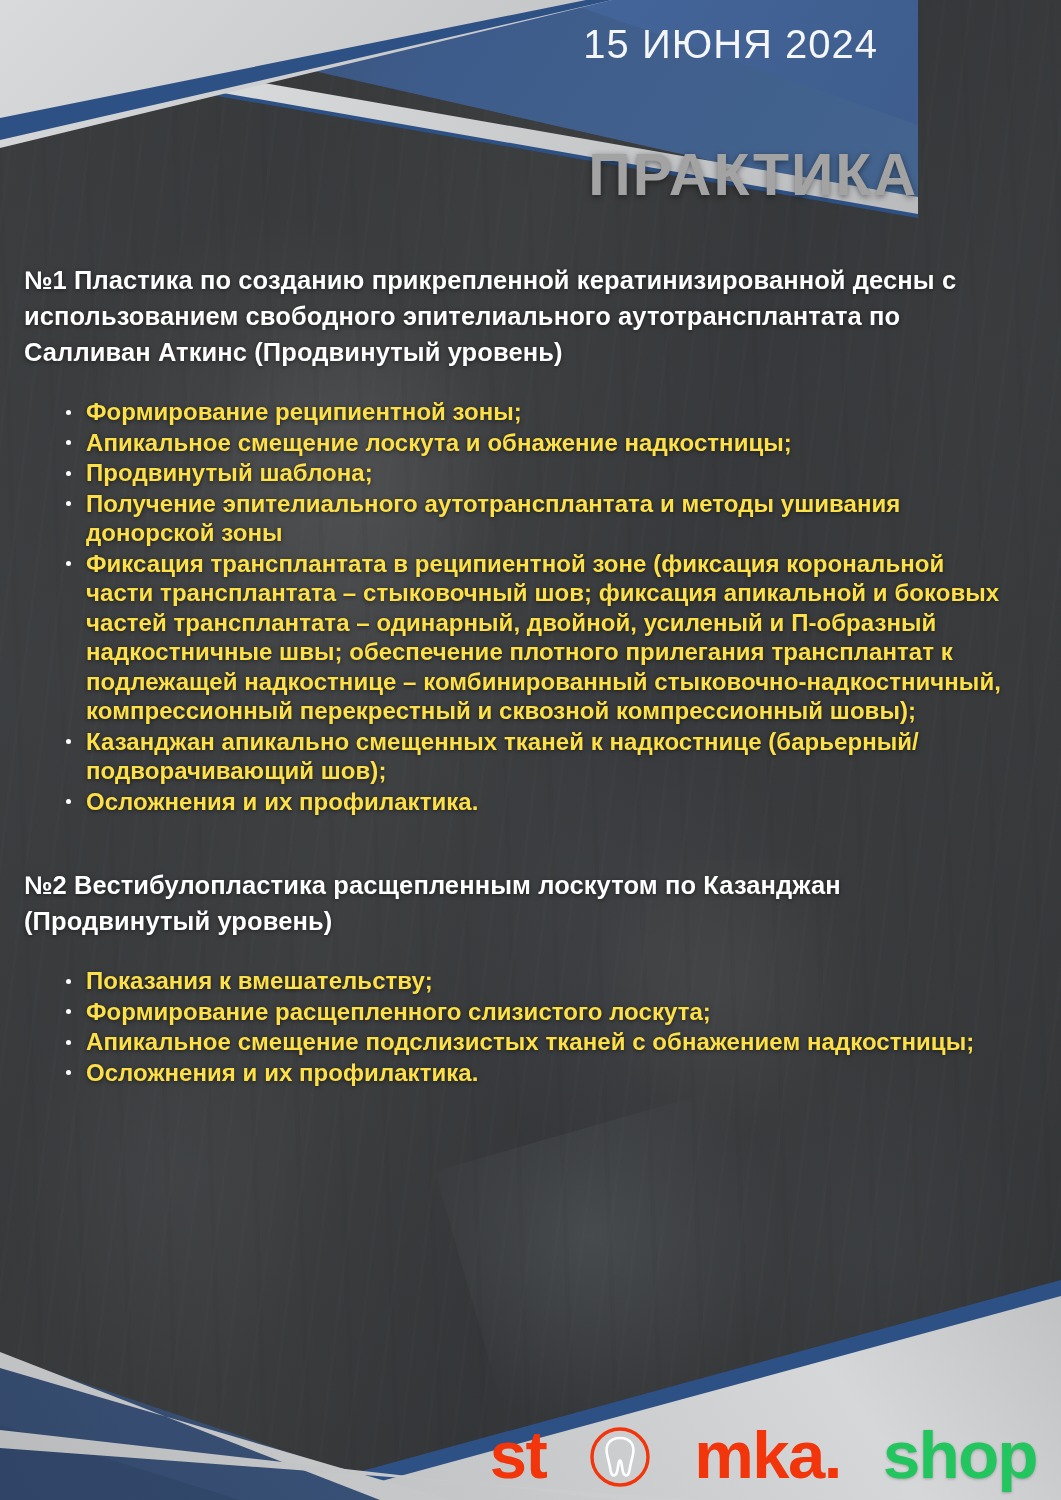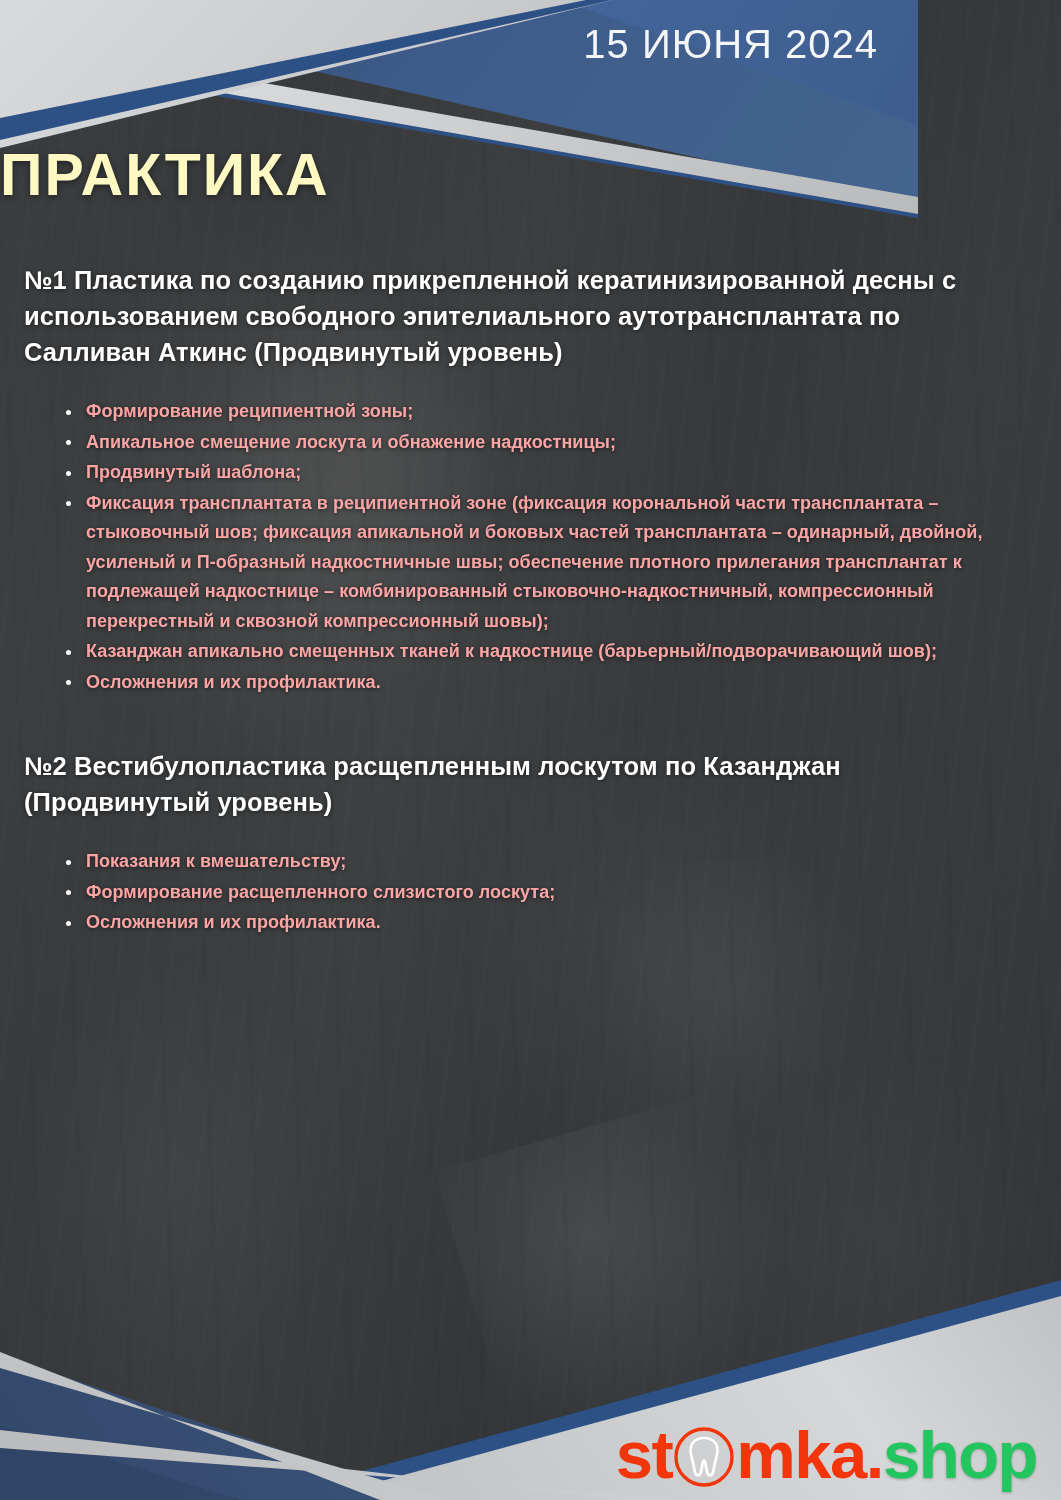--- a/index.html
+++ b/index.html
@@ -93,23 +93,23 @@
   }
 
   .date {
     position:absolute; right:40px; top:22px;
     font-size:40px; letter-spacing:1px; font-weight:300;
     color:#f4f6f8;
     font-family:"Liberation Sans", sans-serif;
   }
   .main-title {
     position:absolute; left:0; right:0; top:141px;
-    text-align:left;
+    text-align:right;
     font-size:59px; font-weight:bold; letter-spacing:2px;
-    color:#fef9c3;
+    color:#a3a3a3;
     text-shadow:0 2px 6px rgba(0,0,0,.45);
   }
 
   
   .content {
     position:absolute; left:0; top:262px; width:1061px;
     padding:0 44px 0 24px;
   }
   .sec-title {
     color:#ffffff;
@@ -121,23 +121,23 @@
   }
   .sec-title.second { margin-top:16px; }
 
   ul.blist {
     list-style:none;
     margin:18px 0 0 0;
     padding:0 0 0 42px;
   }
   ul.blist li {
     position:relative;
-    color:#fca5a5;
+    color:#fde047;
     font-weight:bold;
-    font-size:18px;
+    font-size:24px;
     line-height:29.5px;
     margin-bottom:1px;
     text-shadow:0 1px 4px rgba(0,0,0,.6);
     padding-left:20px;
     letter-spacing:.05px;
   }
   ul.blist li::before {
     content:"";
     position:absolute;
     left:0; top:12.5px;
@@ -183,21 +183,21 @@
   }
 
   .logo {
     position:absolute;
     right:24px; bottom:12px;
     font-size:67px;
     font-weight:bold;
     letter-spacing:-1.5px;
     line-height:1;
     white-space:nowrap;
-    display:flex; align-items:center;
+    display:flex; align-items:center;gap:42px;
   }
   .logo .red { color:#f2350a; }
   .logo .white { color:#22c55e; text-shadow:0 1px 3px rgba(0,0,0,.25); }
   .logo .tooth-wrap {
     display:inline-block;
     position:relative;
     width:62px; height:62px;
     margin:0 1px 0 1px;
     vertical-align:middle;
     transform:translateY(2px);
@@ -230,32 +230,34 @@
   </div>
 
   <div class="content">
 
     <div class="sec-title">№1 Пластика по созданию прикрепленной кератинизированной десны с использованием свободного эпителиального аутотрансплантата по Салливан Аткинс (Продвинутый уровень)</div>
     <div class="gap-after-title"></div>
     <ul class="blist">
       <li>Формирование реципиентной зоны;</li>
       <li>Апикальное смещение лоскута и обнажение надкостницы;</li>
       <li>Продвинутый шаблона;</li>
+      <li>Получение эпителиального аутотрансплантата и методы ушивания донорской зоны</li>
       <li>Фиксация трансплантата в реципиентной зоне (фиксация корональной части трансплантата – стыковочный шов; фиксация апикальной и боковых частей трансплантата – одинарный, двойной, усиленый и П-образный надкостничные швы; обеспечение плотного прилегания трансплантат к подлежащей надкостнице – комбинированный стыковочно-надкостничный, компрессионный перекрестный и сквозной компрессионный шовы);</li>
       <li>Казанджан апикально смещенных тканей к надкостнице (барьерный/подворачивающий шов);</li>
       <li>Осложнения и их профилактика.</li>
     </ul>
 
     <div class="gap-sections"></div>
 
     <div class="sec-title second">№2 Вестибулопластика расщепленным лоскутом по Казанджан (Продвинутый уровень)</div>
     <div class="gap-after-title"></div>
     <ul class="blist">
       <li>Показания к вмешательству;</li>
       <li>Формирование расщепленного слизистого лоскута;</li>
+      <li>Апикальное смещение подслизистых тканей с обнажением надкостницы;</li>
       <li>Осложнения и их профилактика.</li>
     </ul>
 
   </div>
 
   <div class="ftr">
     <div class="ftr-silver-big"></div>
     <div class="ftr-blueline"></div>
     <div class="ftr-blue"></div>
     <div class="ftr-blue2"></div>

